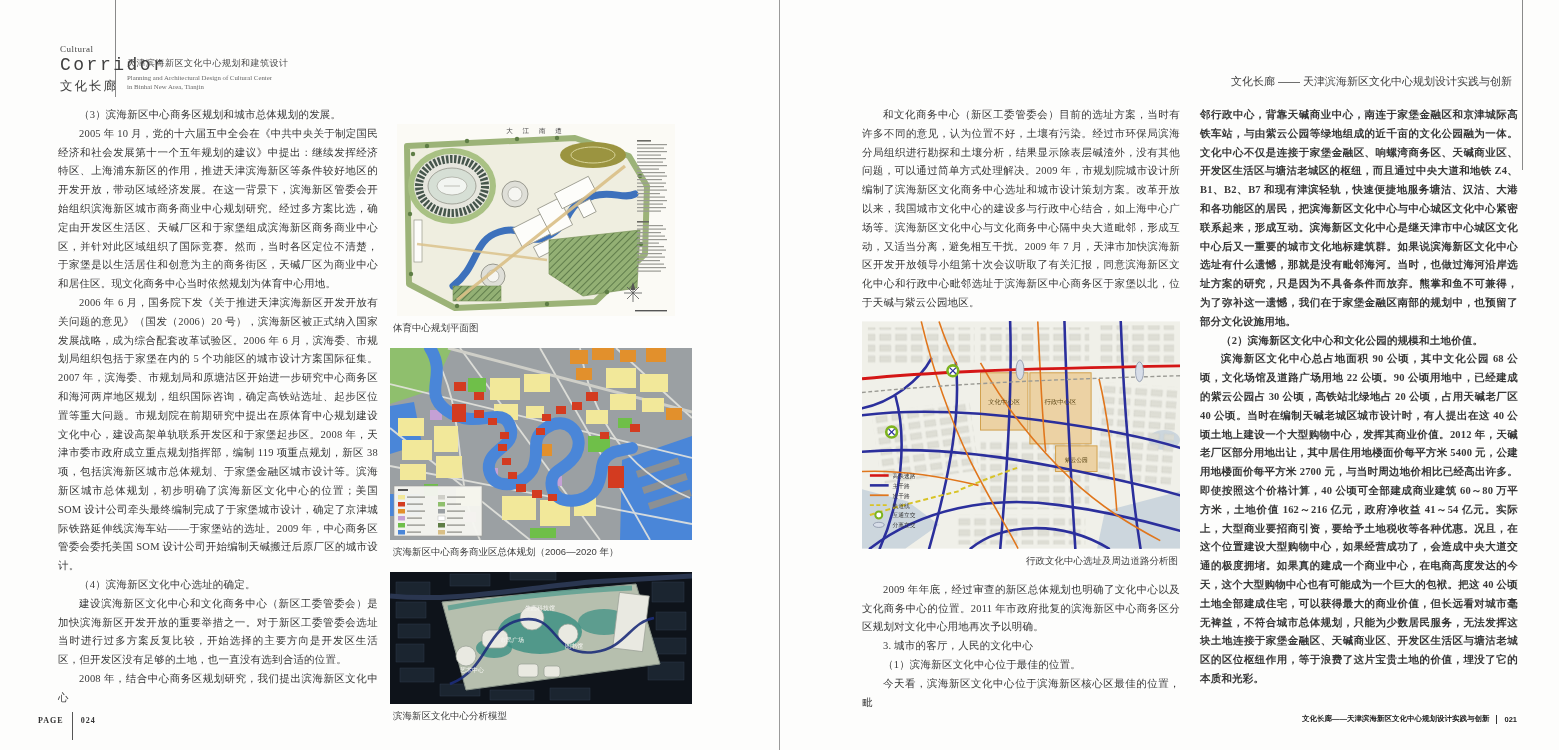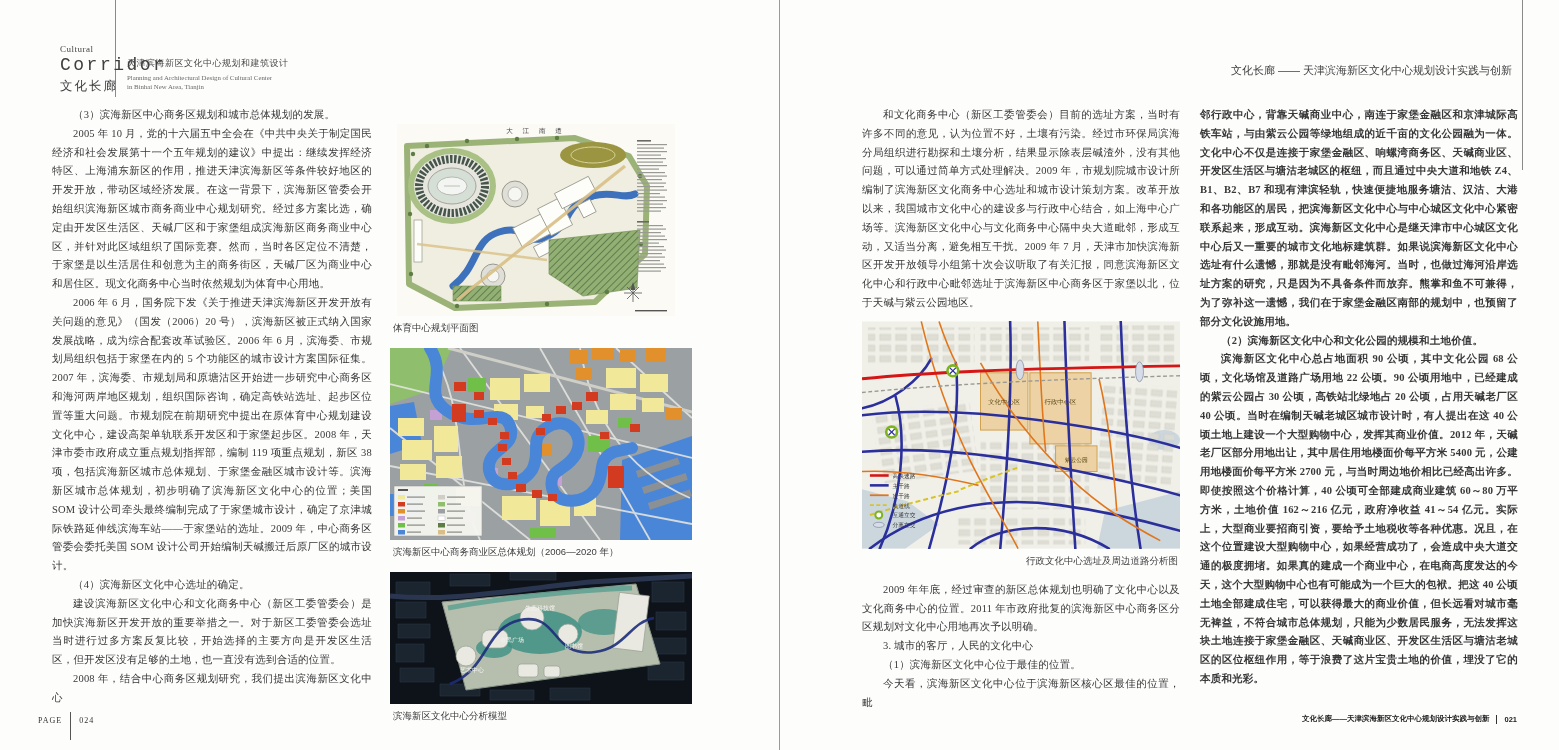--- a/index.html
+++ b/index.html
@@ -21,34 +21,34 @@
 
   #title-block{position:absolute;left:127px;top:57px;width:230px;}
   #title-block .zh{font-size:9px;color:#4a4a4a;letter-spacing:.5px;font-family:"Liberation Sans","DejaVu Sans",sans-serif;}
   #title-block .en{font-size:6.8px;color:#6a6a6a;line-height:9px;margin-top:3px;}
 
   
   .textcol p{
     margin:0;font-size:10.5px;line-height:18.8px;text-align:justify;
     text-indent:2em;color:#383838;letter-spacing:.2px;
   }
-  #left-textcol{position:absolute;left:52px;top:106px;width:320px;}
+  #left-textcol{position:absolute;left:58px;top:106px;width:320px;}
   #left-figcol{position:absolute;left:390px;top:124px;width:304px;}
   .figcap{font-size:9.5px;color:#3c3c3c;margin:6px 0 13px 3px;font-family:"Liberation Sans","DejaVu Sans",sans-serif;}
   .figcap.right{text-align:right;margin-right:2px;}
 
   #right-col1{position:absolute;left:862px;top:106px;width:318px;}
   #right-col2{position:absolute;left:1200px;top:106px;width:318px;font-weight:bold;}
   #right-header{position:absolute;left:780px;top:58px;width:732px;text-align:right;}
   #right-header .en{font-size:10px;color:#4a4a4a;}
-  #right-header .zh{font-size:11px;color:#3f3f3f;margin-top:5px;font-family:"Liberation Sans","DejaVu Sans",sans-serif;}
+  #right-header .zh{font-size:11px;color:#3f3f3f;margin-top:16px;font-family:"Liberation Sans","DejaVu Sans",sans-serif;}
 
   
   #footer-left{position:absolute;left:38px;top:712px;display:flex;align-items:flex-start;}
-  #footer-left .lbl,#footer-left .num{font-size:8px;color:#333;letter-spacing:1px;padding-top:4px;}
+  #footer-left .lbl,#footer-left .num{font-size:8px;color:#333;letter-spacing:1px;padding-top:4px;font-weight:bold;}
   #footer-left .div{width:1px;height:28px;background:#555;margin:0 8px;}
   #footer-right{position:absolute;right:42px;top:714px;display:flex;align-items:center;
     font-family:"Liberation Sans","DejaVu Sans",sans-serif;font-weight:bold;font-size:7.5px;color:#222;}
   #footer-right .div{width:1px;height:9px;background:#333;margin:0 7px;}
 
   svg{display:block;}
   svg text{font-family:"Liberation Sans","DejaVu Sans",sans-serif;}
 </style>
 </head>
 <body>

